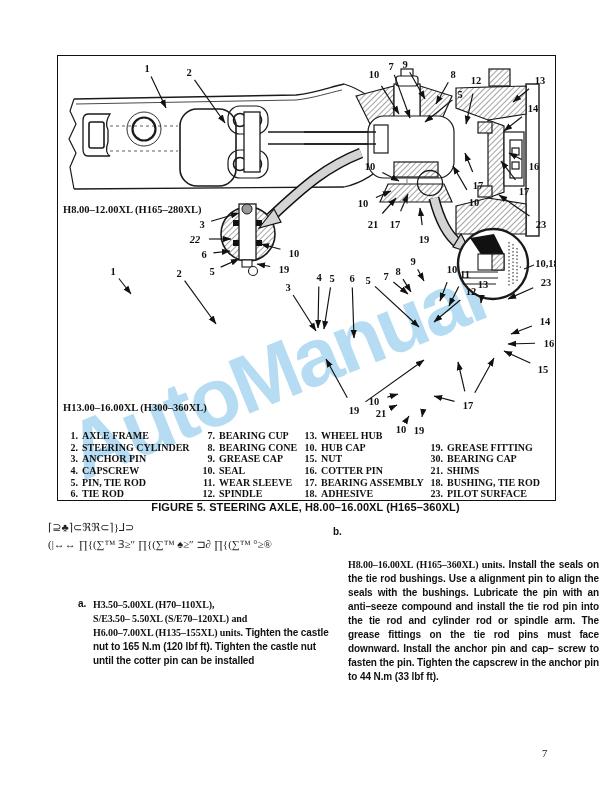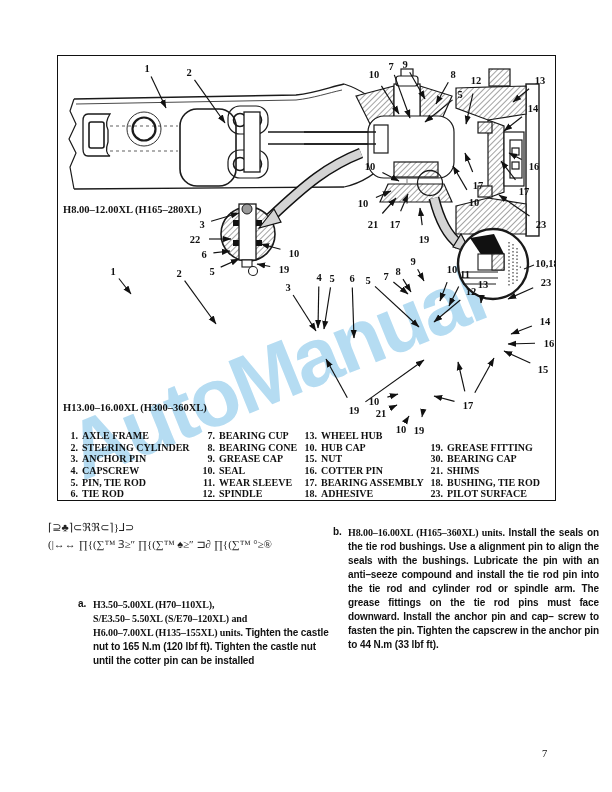--- a/index.html
+++ b/index.html
@@ -24,21 +24,21 @@
   .pcol{position:absolute;top:0;}
   .pitem{height:11.7px;line-height:11.7px;white-space:nowrap;}
   .pnum{display:inline-block;width:17px;text-align:right;margin-right:4px;}
   .caption{position:absolute;left:57px;top:501px;width:497px;text-align:center;
            font-weight:bold;font-size:11px;letter-spacing:0.1px;}
   .sym{position:absolute;left:48px;font-family:"Liberation Serif",serif;
        font-size:11px;color:#222;white-space:nowrap;}
   .body-text{position:absolute;font-size:10px;font-weight:bold;line-height:14px;
              letter-spacing:-0.1px;}
   .serif{font-family:"Liberation Serif",serif;font-weight:bold;text-align:center;}
-  .just{text-align:justify;}
+  .just{text-align:justify;margin-top:32px;}
   .item-label{position:absolute;font-size:10px;font-weight:bold;}
   .page-num{position:absolute;left:542px;top:748px;font-family:"Liberation Serif",serif;
             font-size:10.5px;color:#111;}
 </style>
 </head>
 <body>
 
 <div class="page">
 
   <div class="fig-box">
@@ -209,21 +209,21 @@
         <div class="callout" style="left: 420px; top: 129px;">17</div>
         <div class="callout" style="left: 466px; top: 135px;">17</div>
         <div class="callout" style="left: 416px; top: 146px;">10</div>
         <div class="callout" style="left: 483px; top: 168px;">23</div>
         <div class="callout" style="left: 312px; top: 110px;">10</div>
         <div class="callout" style="left: 305px; top: 147px;">10</div>
         <div class="callout" style="left: 315px; top: 168px;">21</div>
         <div class="callout" style="left: 337px; top: 168px;">17</div>
         <div class="callout" style="left: 366px; top: 183px;">19</div>
         <div class="callout" style="left: 144px; top: 168px;">3</div>
-        <div class="callout" style="left: 137px; top: 183px;">22</div>
+        <div class="callout" style="left: 137px; top: 183px; font-style: italic;">22</div>
         <div class="callout" style="left: 146px; top: 198px;">6</div>
         <div class="callout" style="left: 154px; top: 215px;">5</div>
         <div class="callout" style="left: 236px; top: 197px;">10</div>
         <div class="callout" style="left: 226px; top: 213px;">19</div>
         <div class="callout" style="left: 489px; top: 207px;">10,18</div>
         <div class="callout" style="left: 55px; top: 215px;">1</div>
         <div class="callout" style="left: 121px; top: 217px;">2</div>
         <div class="callout" style="left: 230px; top: 231px;">3</div>
         <div class="callout" style="left: 261px; top: 221px;">4</div>
         <div class="callout" style="left: 274px; top: 222px;">5</div>
@@ -279,20 +279,21 @@
         <div class="pcol" style="left: 368px; top: 11.7px;">
           <div class="pitem"><span class="pnum">19.</span>GREASE FITTING</div>
           <div class="pitem"><span class="pnum">30.</span>BEARING CAP</div>
           <div class="pitem"><span class="pnum">21.</span>SHIMS</div>
           <div class="pitem"><span class="pnum">18.</span>BUSHING, TIE ROD</div>
           <div class="pitem"><span class="pnum">23.</span>PILOT SURFACE</div>
         </div>
       </div>
   </div>
 
+  <div class="caption">FIGURE 5. STEERING AXLE, H8.00–16.00XL (H165–360XL)</div>
 
   <div class="sym" style="top:521px;">⌈⊇♣⌉⊂ℜℜ⊂⌉}⅃⊃</div>
   <div class="sym" style="top:536px;">(|↔↔ ∏{(∑™ Ɜ≥″ ∏{(∑™ ♠≥″ ⊐∂ ∏{(∑™ °≥®</div>
 
 
   <div class="item-label" style="left:78px;top:598px;">a.</div>
   <div class="body-text" style="left:93px;top:598px;width:243px;" id="item-a-content"><span class="serif">H3.50–5.00XL (H70–110XL),</span><br><span class="serif">S/E3.50– 5.50XL (S/E70–120XL) and</span><br><span class="serif">H6.00–7.00XL (H135–155XL) units.</span> Tighten the castle nut to 165 N.m (120 lbf ft). Tighten the castle nut until the cotter pin can be installed</div>
 
   <div class="item-label" style="left:333px;top:526px;">b.</div>
   <div class="body-text just" style="left:348px;top:526px;width:251px;"><span class="serif">H8.00–16.00XL (H165–360XL) units.</span> <span>Install the seals on the tie rod bushings. Use a alignment pin to align the seals with the bushings. Lubricate the pin with an anti–seeze compound and install the tie rod pin into the tie rod and cylinder rod or spindle arm. The grease fittings on the tie rod pins must face downward. Install the anchor pin and cap– screw to fasten the pin. Tighten the capscrew in the anchor pin to 44 N.m (33 lbf ft).</span></div>

